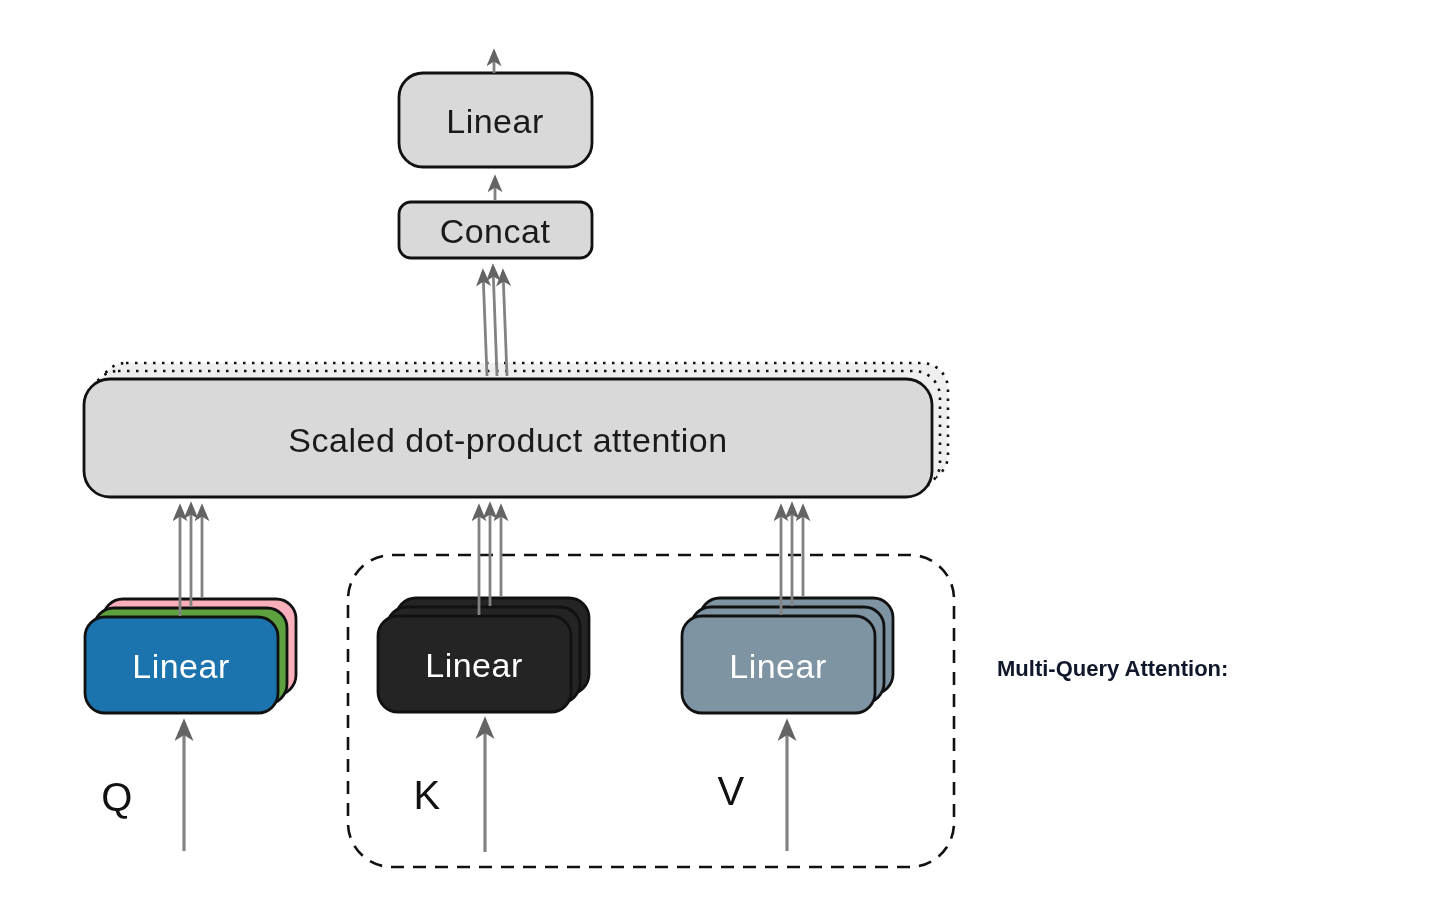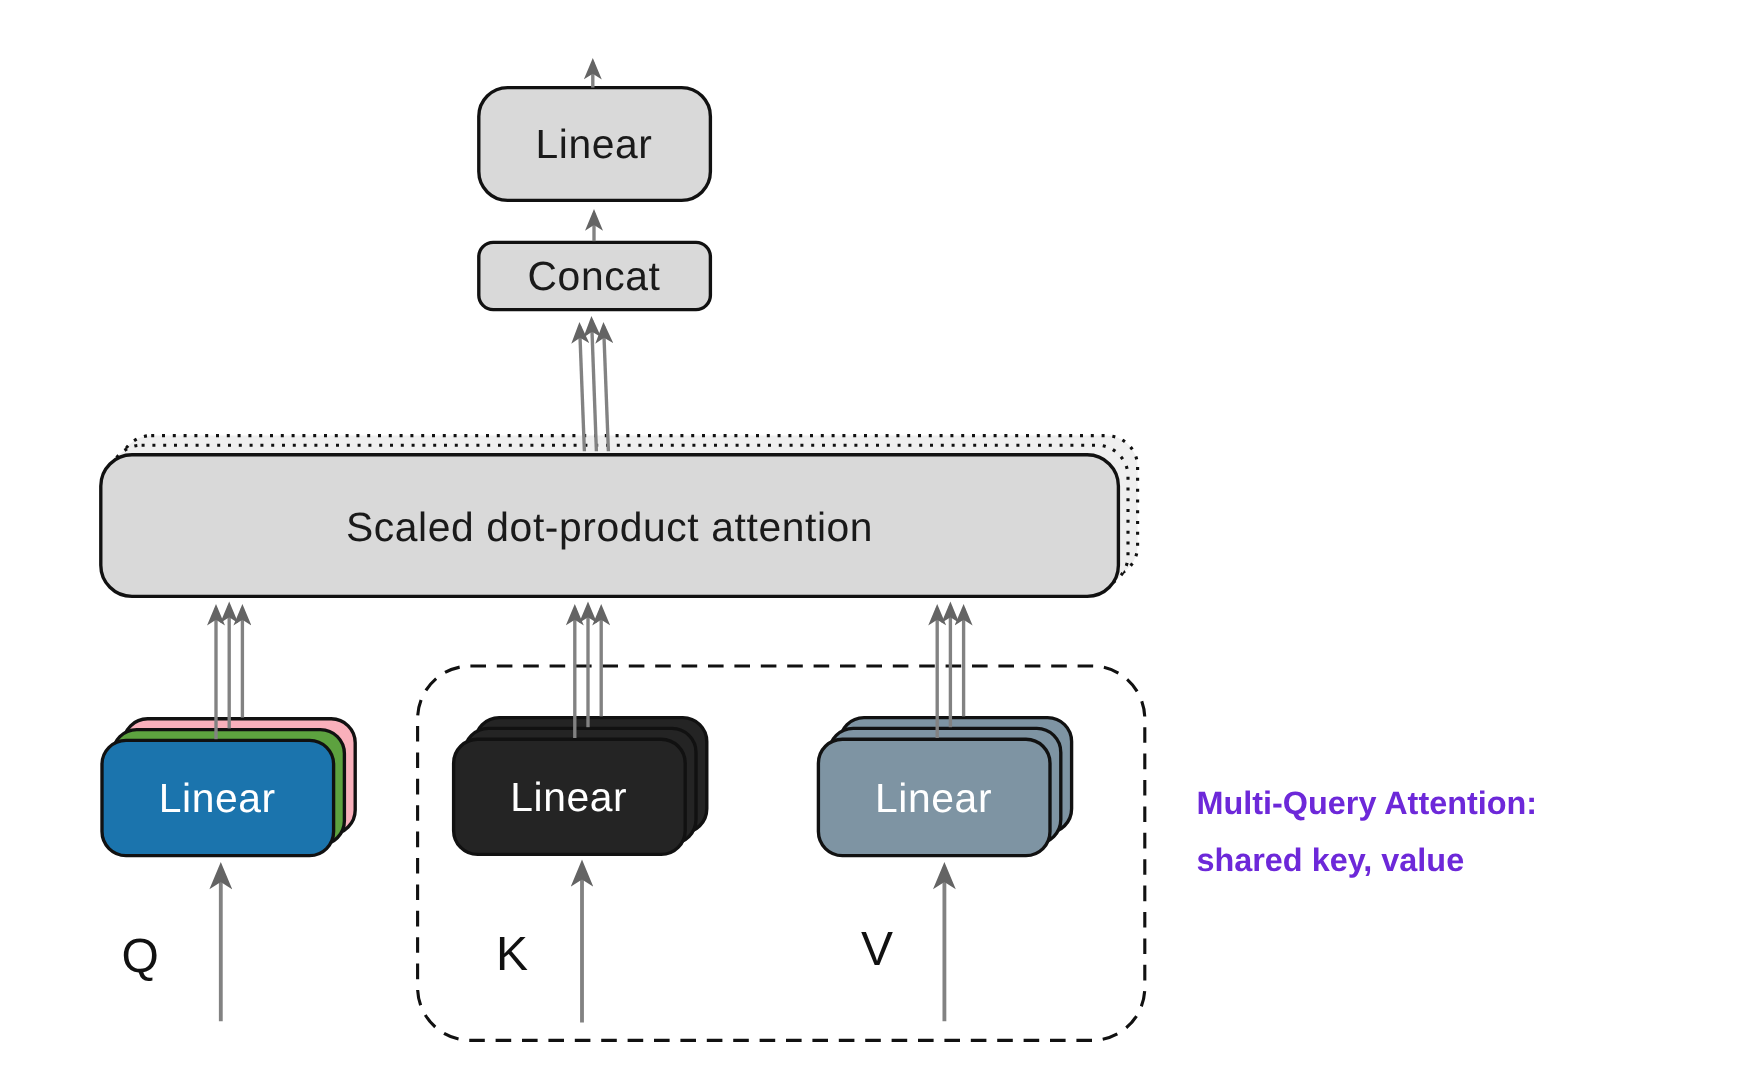--- a/index.html
+++ b/index.html
@@ -24,24 +24,24 @@
     letter-spacing: 0.5px;
   }
   .box-label { font-size: 34px; }
   .attn-label { font-size: 34px; }
   .qkv-label { font-size: 40px; }
   .caption {
     position: absolute;
     left: 997px;
     top: 645px;
     width: 445px;
-    font-size: 27px;
+    font-size: 22px;
     font-weight: bold;
     line-height: 48px;
-    color: #6d28d9;
+    color: #0f172a;
     letter-spacing: 0px;
   }
 </style>
 </head>
 <body>
 
 <div class="canvas">
   <svg width="1448" height="903" viewBox="0 0 1448 903">
     <defs>
       <marker id="ah-s" viewBox="0 0 12 10" refX="9.5" refY="5" markerWidth="19" markerHeight="15" orient="auto" markerUnits="userSpaceOnUse">
@@ -132,15 +132,14 @@
       <line x1="787" y1="851" x2="787" y2="723" marker-end="url(#ah-l)"></line>
     </g>
 
     <text x="117" y="797" class="qkv-label" fill="#111111">Q</text>
     <text x="427" y="795" class="qkv-label" fill="#111111">K</text>
     <text x="731" y="791" class="qkv-label" fill="#111111">V</text>
   </svg>
 
   <div class="caption">
     <div>Multi-Query Attention:</div>
-    <div>shared key, value</div>
   </div>
 </div>
 
 </body></html>

